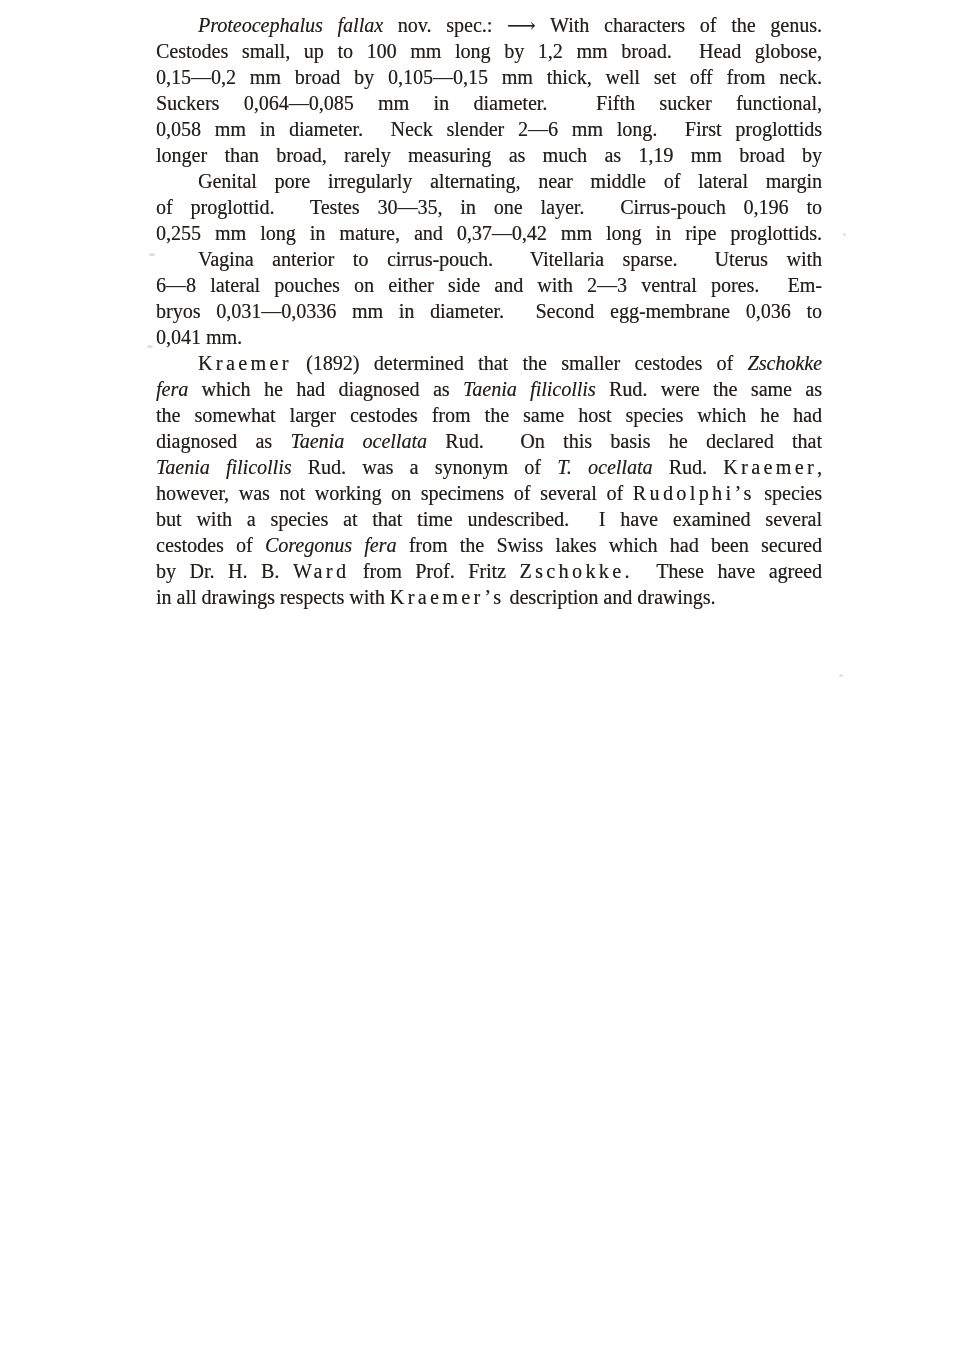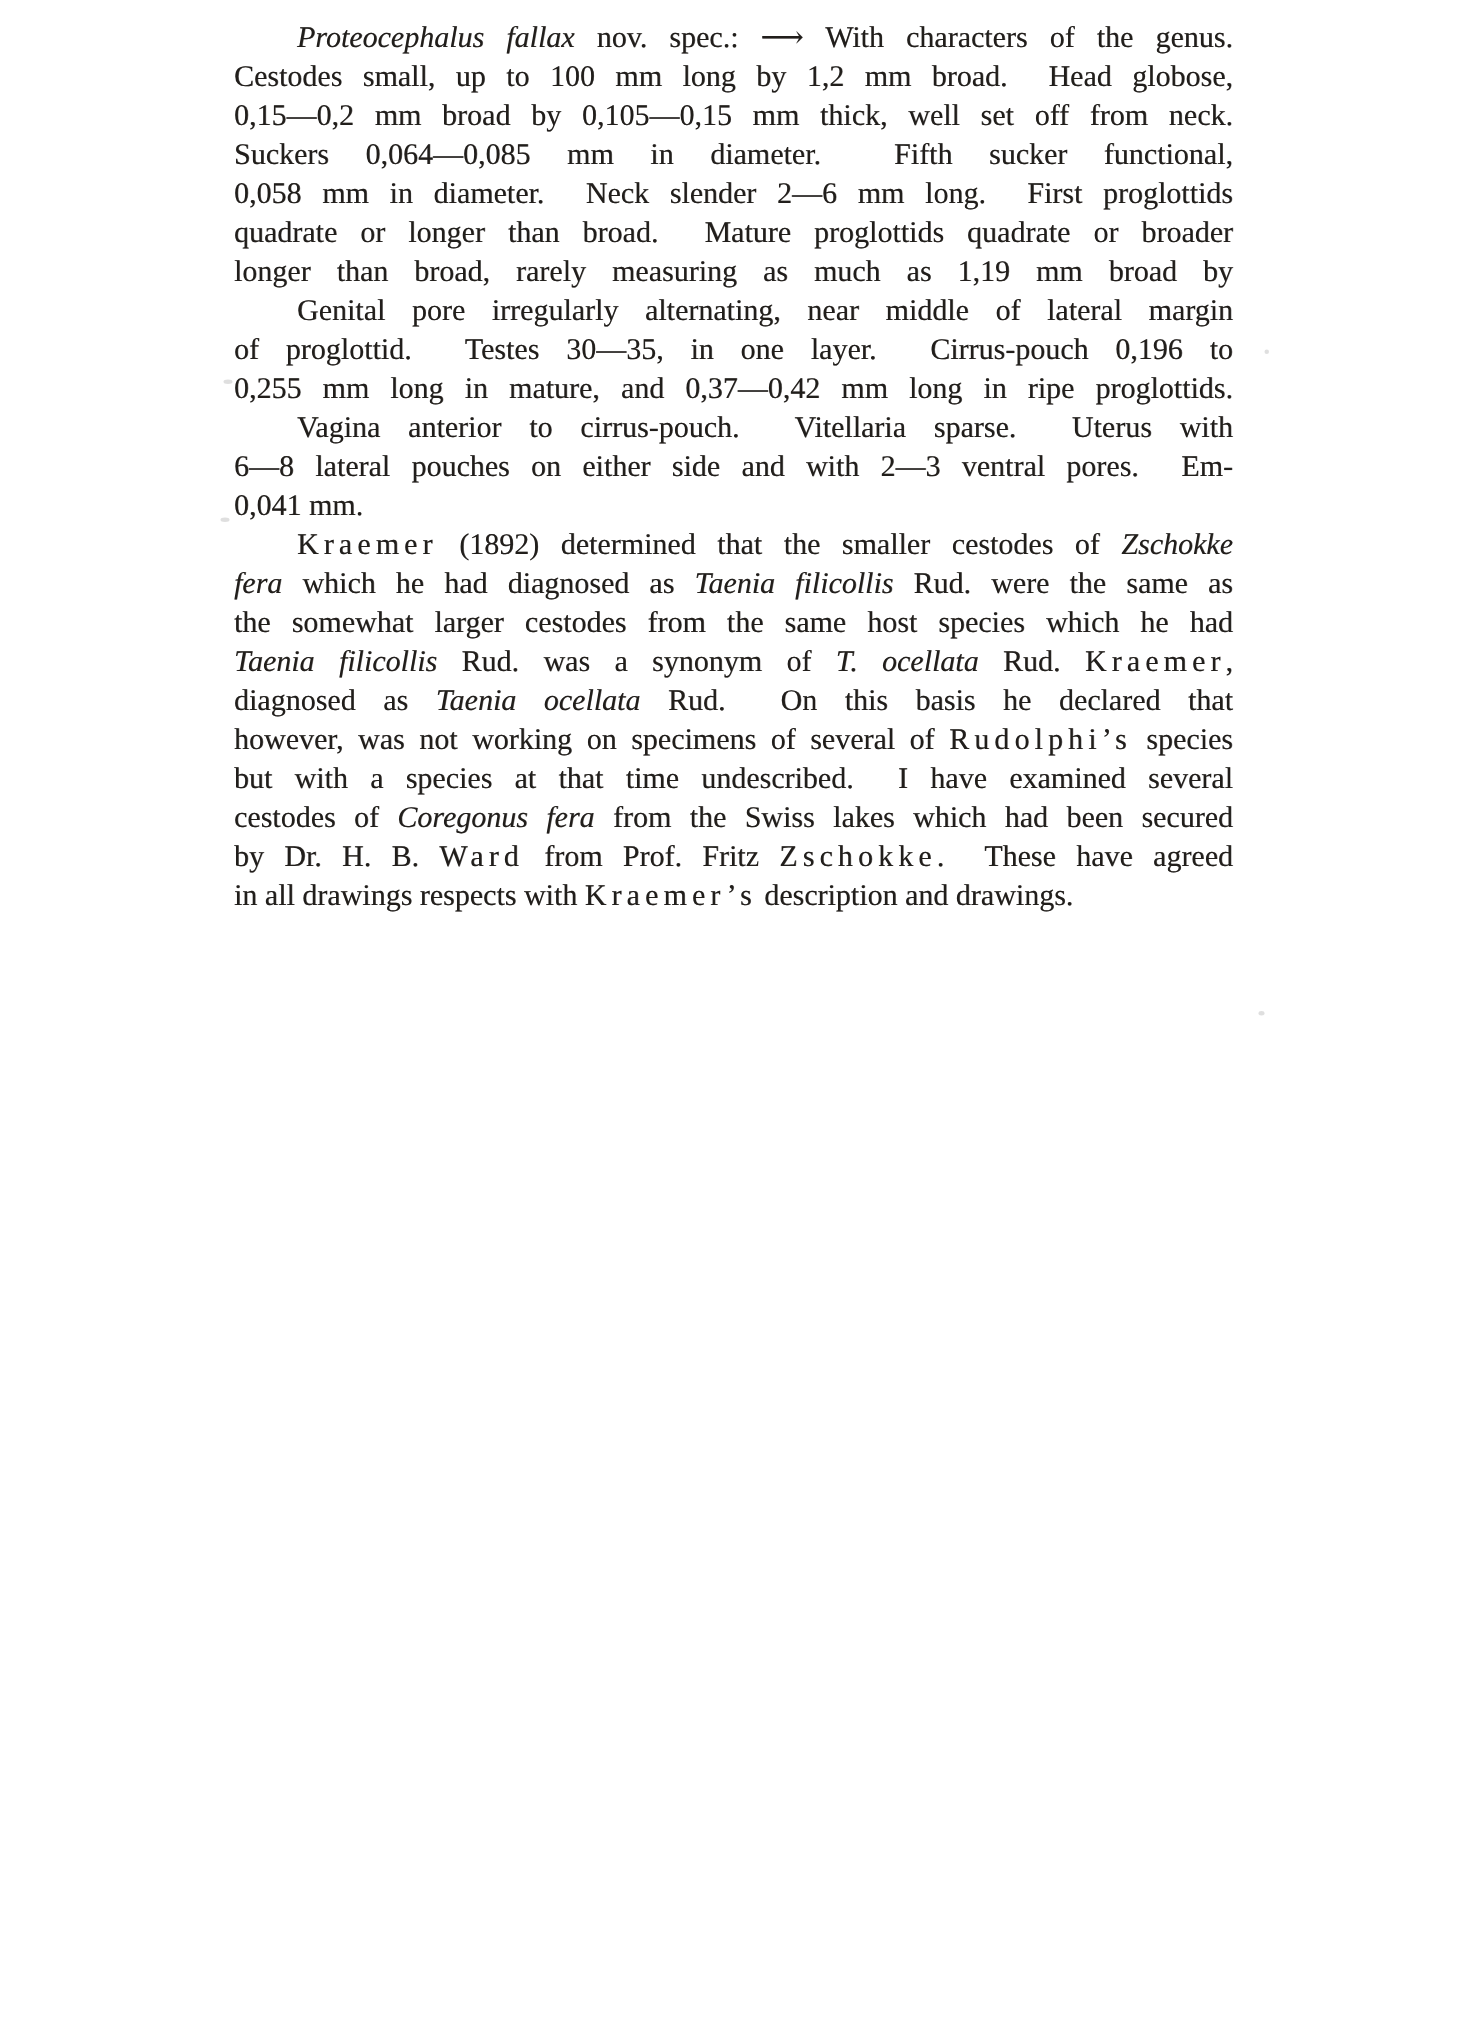--- a/index.html
+++ b/index.html
@@ -48,39 +48,39 @@
 <body>
 
 <div class="page">
   <div class="text-block">
       <div class="para">
         <div class="line indent"><span class="it">Proteocephalus fallax</span><span> nov. spec.: ⟶ With characters of the genus.</span></div>
         <div class="line"><span>Cestodes small, up to 100 mm long by 1,2 mm broad.&nbsp; Head globose,</span></div>
         <div class="line"><span>0,15—0,2 mm broad by 0,105—0,15 mm thick, well set off from neck.</span></div>
         <div class="line"><span>Suckers 0,064—0,085 mm in diameter.&nbsp; Fifth sucker functional,</span></div>
         <div class="line"><span>0,058 mm in diameter.&nbsp; Neck slender 2—6 mm long.&nbsp; First proglottids</span></div>
-        <div class="line"><span>quadrate or longer than broad.&nbsp; Mature proglottids quadrate or broader</span></div>
         <div class="line"><span>longer than broad, rarely measuring as much as 1,19 mm broad by</span></div>
       </div>
       <div class="para">
         <div class="line indent"><span>Genital pore irregularly alternating, near middle of lateral margin</span></div>
         <div class="line"><span>of proglottid.&nbsp; Testes 30—35, in one layer.&nbsp; Cirrus-pouch 0,196 to</span></div>
         <div class="line"><span>0,255 mm long in mature, and 0,37—0,42 mm long in ripe proglottids.</span></div>
       </div>
       <div class="para">
         <div class="line indent"><span>Vagina anterior to cirrus-pouch.&nbsp; Vitellaria sparse.&nbsp; Uterus with</span></div>
         <div class="line"><span>6—8 lateral pouches on either side and with 2—3 ventral pores.&nbsp; Em-</span></div>
+        <div class="line"><span>bryos 0,031—0,0336 mm in diameter.&nbsp; Second egg-membrane 0,036 to</span></div>
         <div class="line no-just"><span>0,041 mm.</span></div>
       </div>
       <div class="para">
         <div class="line indent"><span class="sp">Kraemer</span><span> (1892) determined that the smaller cestodes of </span><span class="it">Zschokke</span></div>
         <div class="line"><span class="it">fera</span><span> which he had diagnosed as </span><span class="it">Taenia filicollis</span><span> Rud. were the same as</span></div>
         <div class="line"><span>the somewhat larger cestodes from the same host species which he had</span></div>
+        <div class="line"><span>diagnosed as </span><span class="it">Taenia ocellata</span><span> Rud.&nbsp; On this basis he declared that</span></div>
         <div class="line"><span class="it">Taenia filicollis</span><span> Rud. was a synonym of </span><span class="it">T. ocellata</span><span> Rud. </span><span class="sp">Kraemer</span><span>,</span></div>
-        <div class="line"><span>diagnosed as </span><span class="it">Taenia ocellata</span><span> Rud.&nbsp; On this basis he declared that</span></div>
         <div class="line"><span>however, was not working on specimens of several of </span><span class="sp">Rudolphi’s</span><span> species</span></div>
         <div class="line"><span>but with a species at that time undescribed.&nbsp; I have examined several</span></div>
         <div class="line"><span>cestodes of </span><span class="it">Coregonus fera</span><span> from the Swiss lakes which had been secured</span></div>
         <div class="line"><span>by Dr. H. B. </span><span class="sp">Ward</span><span> from Prof. Fritz </span><span class="sp">Zschokke</span><span>.&nbsp; These have agreed</span></div>
         <div class="line no-just"><span>in all drawings respects with </span><span class="sp">Kraemer’s</span><span> description and drawings.</span></div>
       </div>
     </div>
   <div class="speckle" style="left:149px; top:253px; width:6px; height:3px;"></div>
   <div class="speckle" style="left:147px; top:345px; width:6px; height:3px;"></div>
   <div class="speckle" style="left:843px; top:233px; width:3px; height:3px;"></div>

